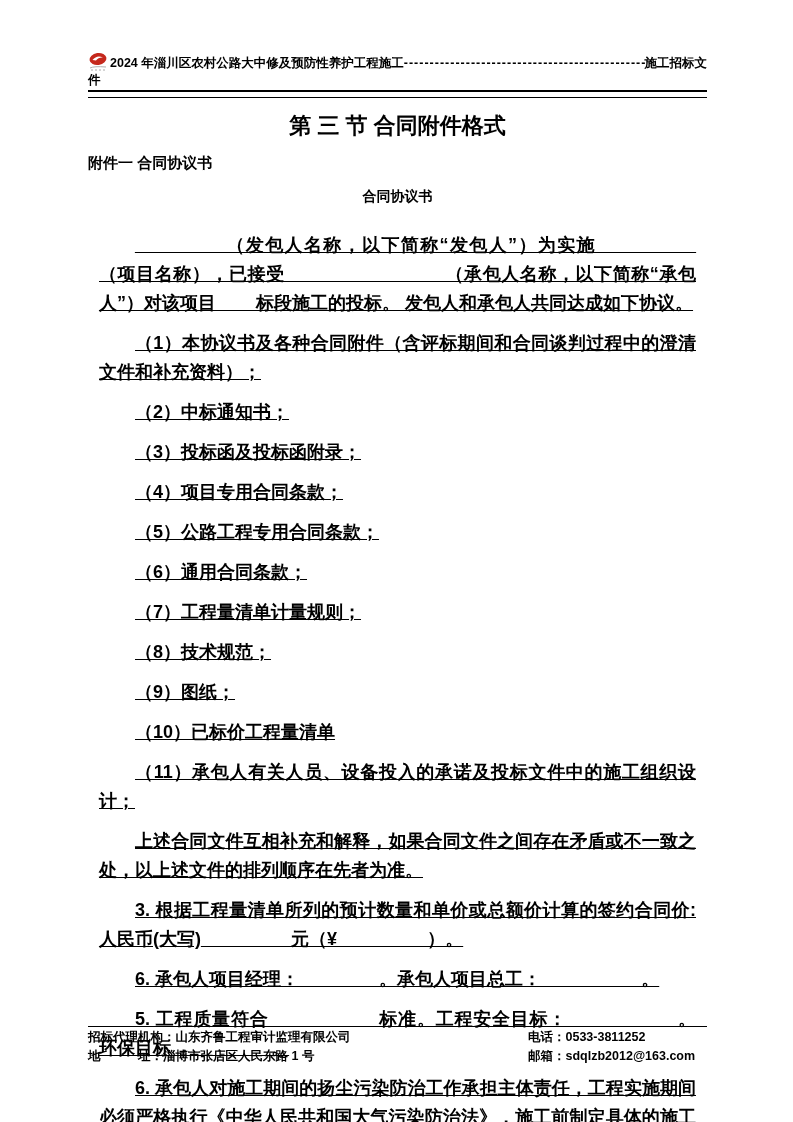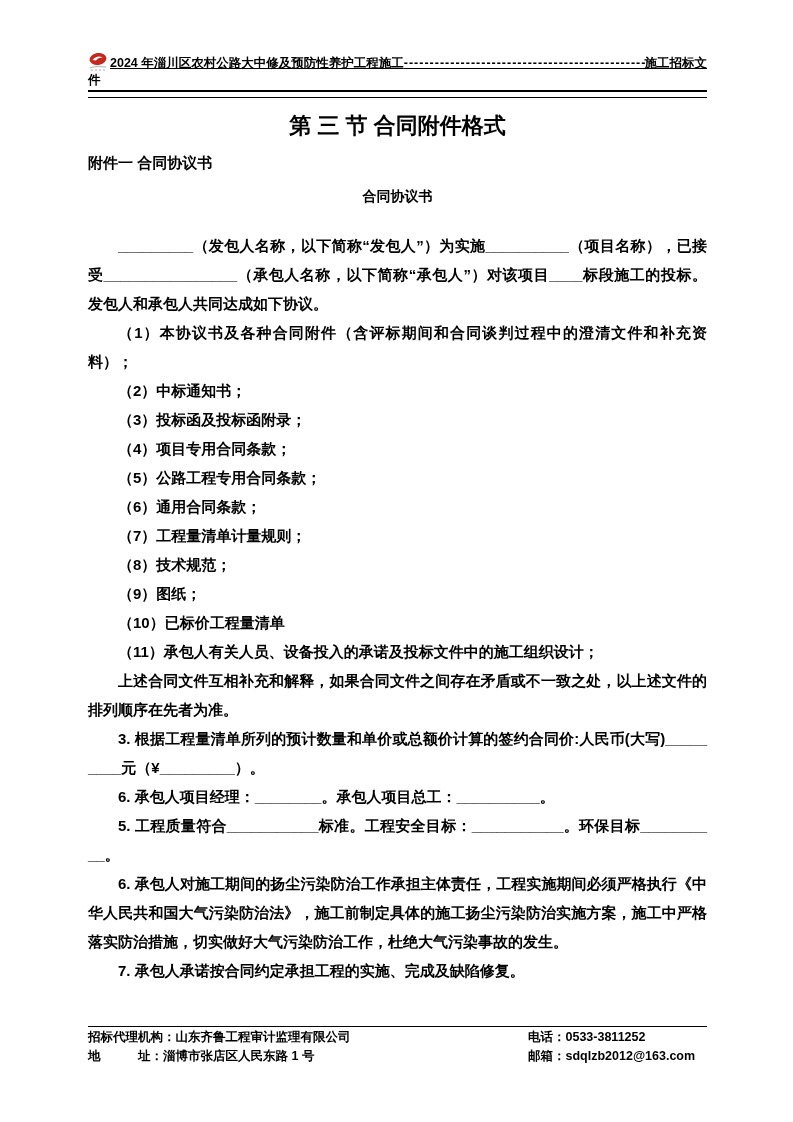--- a/index.html
+++ b/index.html
@@ -21,21 +21,20 @@
     top: 48px;
     left: 88px;
     right: 86px;
   }
   .hdr-line1 {
     display: flex;
     align-items: flex-end;
     font-size: 12.5px;
     line-height: 17px;
     white-space: nowrap;
-    text-decoration: underline;
   }
   .logo-wrap {
     display: inline-block;
     width: 20px;
     height: 24px;
     margin-right: 2px;
     flex: 0 0 auto;
     position: relative;
     top: 3px;
   }
@@ -74,26 +73,27 @@
     text-align: left;
   }
   .agreement-title {
     margin: 7px 0 0 0;
     text-align: center;
     font-size: 14px;
     line-height: 20px;
   }
   .paras { margin-top: 25px; }
   .paras p {
-    margin: 0;
-    font-size: 15px;
+    margin: 11px;
+    font-size: 18px;
     line-height: 29px;
     text-indent: 2em;
     text-align: justify;
     word-break: break-all;
+    text-decoration: underline;
   }
   
   .ftr {
     position: absolute;
     top: 1026px;
     left: 88px;
     right: 86px;
     border-top: 1.5px solid #000;
     padding-top: 1px;
     font-size: 12.5px;

